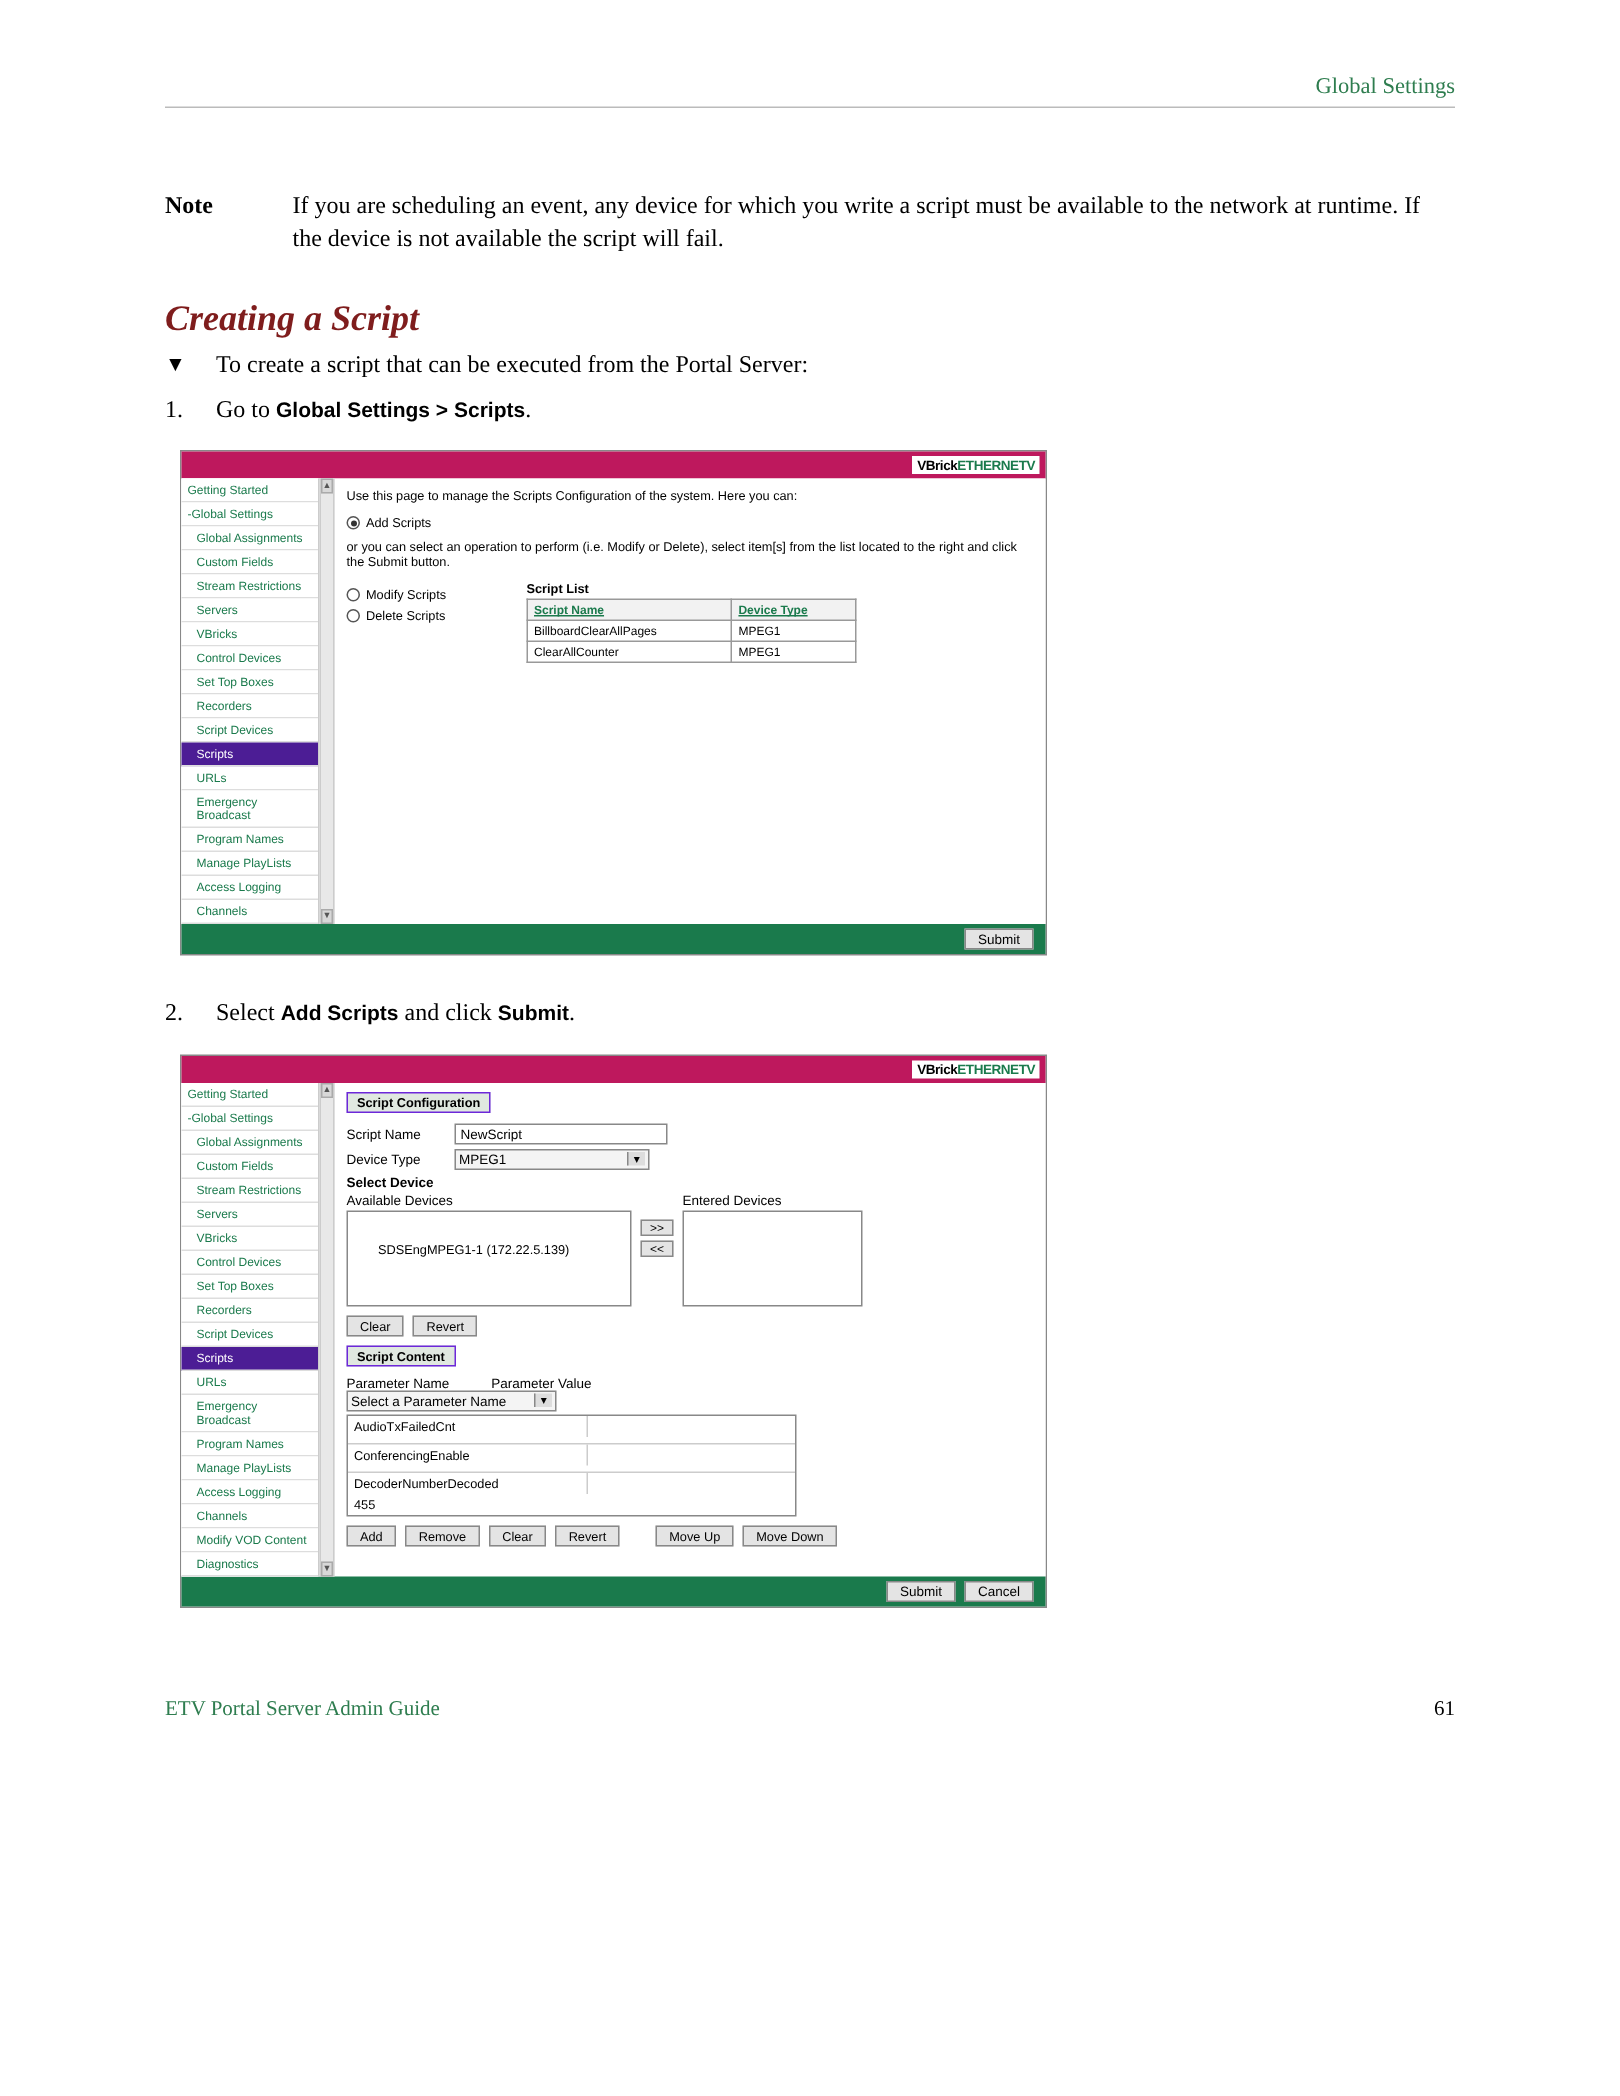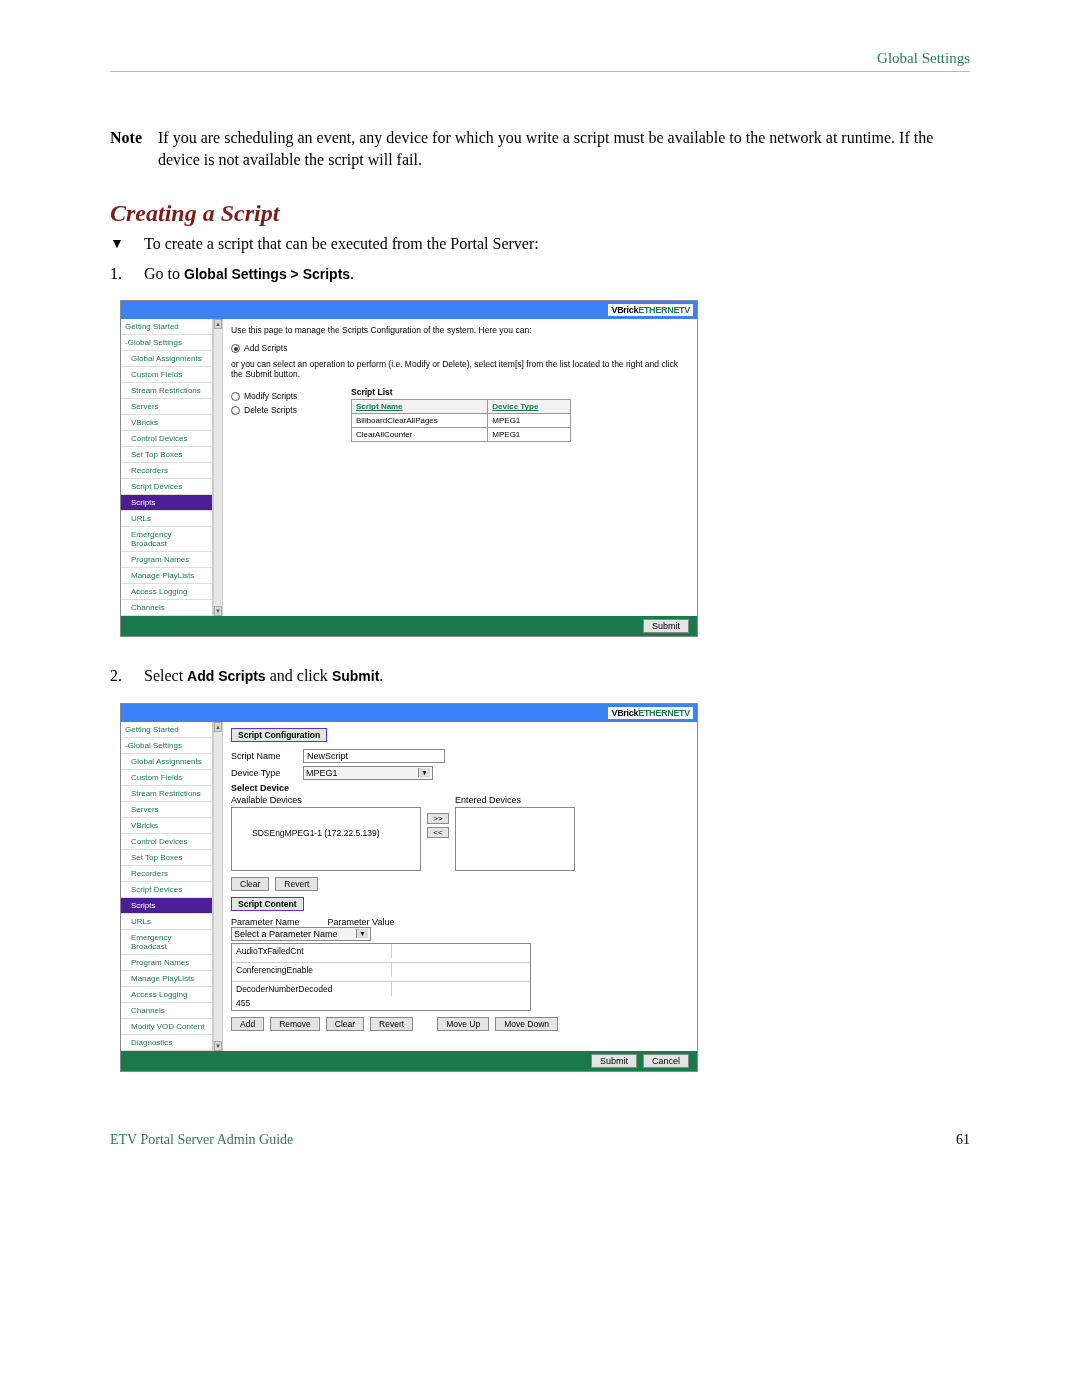--- a/index.html
+++ b/index.html
@@ -22,20 +22,21 @@
   }
   .header-rule {
     border: none;
     border-top: 1px solid #bbb;
     margin-bottom: 55px;
   }
   .note-row {
     display: flex;
     margin-bottom: 30px;
     line-height: 1.35;
+    gap: 37px;
   }
   .note-label {
     font-weight: bold;
     width: 48px;
     flex-shrink: 0;
   }
   .section-title {
     color: #7f1d1d;
     font-style: italic;
     font-weight: bold;
@@ -70,21 +71,21 @@
     margin: 16px 0 28px 10px;
     font-family: Arial, Helvetica, sans-serif;
   }
   .app-window {
     border: 1px solid #888;
     background: #fff;
     width: 578px;
   }
   .top-bar {
     height: 18px;
-    background: #3b82f6;
+    background: #be185d;
     display: flex;
     justify-content: flex-end;
     align-items: center;
     padding-right: 4px;
     text-align: center;
   }
   .brand {
     font-size: 9px;
     color: #000;
     background: #fff;

